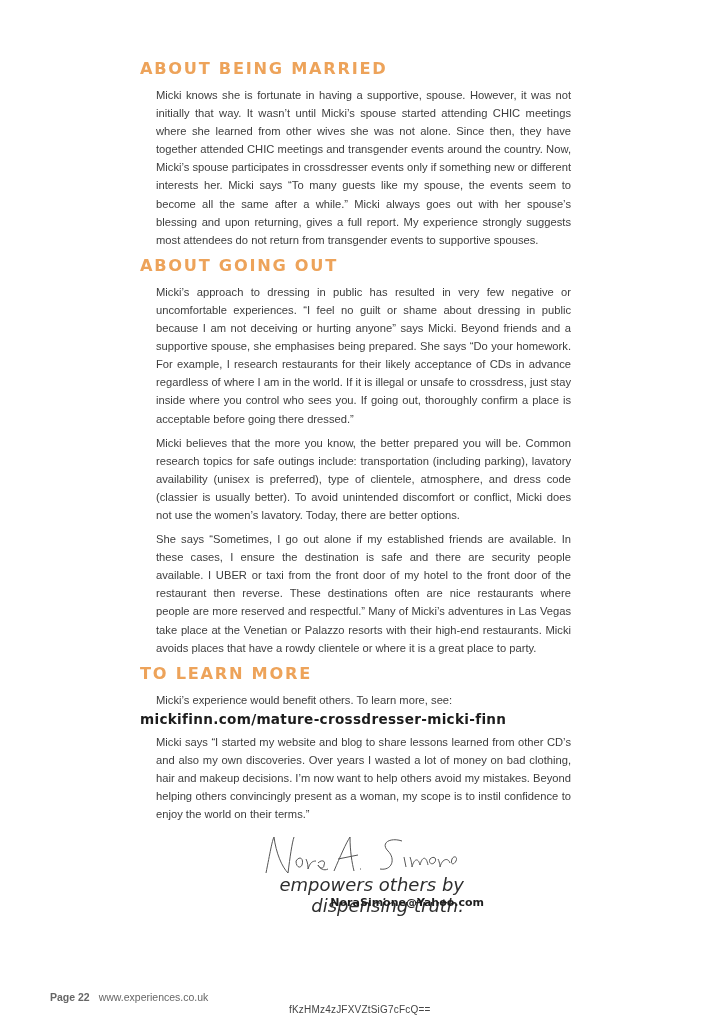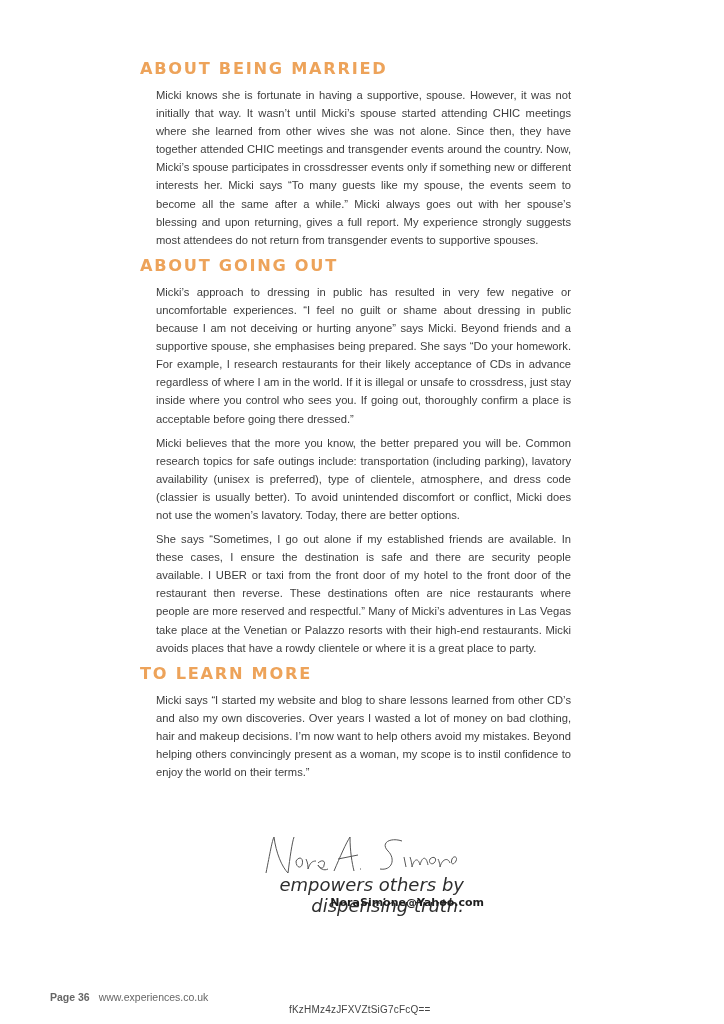--- a/index.html
+++ b/index.html
@@ -23,30 +23,32 @@
 <div class="content">
   <h2 class="heading">About Being Married</h2>
   <p class="para">Micki knows she is fortunate in having a supportive, spouse. However, it was not initially that way. It wasn’t until Micki’s spouse started attending CHIC meetings where she learned from other wives she was not alone. Since then, they have together attended CHIC meetings and transgender events around the country. Now, Micki’s spouse participates in crossdresser events only if something new or different interests her. Micki says “To many guests like my spouse, the events seem to become all the same after a while.”  Micki always goes out with her spouse’s blessing and upon returning, gives a full report. My experience strongly suggests most attendees do not return from transgender events to supportive spouses.</p>
 
   <h2 class="heading sec2">About Going Out</h2>
   <p class="para">Micki’s approach to dressing in public has resulted in very few negative or uncomfortable experiences. “I feel no guilt or shame about dressing in public because I am not deceiving or hurting anyone” says Micki.  Beyond friends and a supportive spouse, she emphasises being prepared. She says “Do your homework. For example, I research restaurants for their likely acceptance of CDs in advance regardless of where I am in the world. If it is illegal or unsafe to crossdress, just stay inside where you control who sees you. If going out, thoroughly confirm a place is acceptable before going there dressed.”</p>
   <p class="para">Micki believes that the more you know, the better prepared you will be. Common research topics for safe outings include: transportation (including parking), lavatory availability (unisex is preferred), type of clientele, atmosphere, and dress code (classier is usually better). To avoid unintended discomfort or conflict, Micki does not use the women’s lavatory. Today, there are better options.</p>
   <p class="para">She says “Sometimes, I go out alone if my established friends are available. In these cases, I ensure the destination is safe and there are security people available. I UBER or taxi from the front door of my hotel to the front door of the restaurant then reverse. These destinations often are nice restaurants where people are more reserved and respectful.” Many of Micki’s adventures in Las Vegas take place at the Venetian or Palazzo resorts with their high-end restaurants. Micki avoids places that have a rowdy clientele or where it is a great place to party.</p>
 
   <h2 class="heading sec3">To Learn More</h2>
+  <p class="para" style="margin-bottom:2px;">Micki’s experience would benefit others. To learn more, see:</p>
+  <div class="link">mickifinn.com/mature-crossdresser-micki-finn</div>
   <p class="para">Micki says “I started my website and blog to share lessons learned from other CD’s and also my own discoveries. Over years I wasted a lot of money on bad clothing, hair and makeup decisions. I’m now want to help others avoid my mistakes. Beyond helping others convincingly present as a woman, my scope is to instil confidence to enjoy the world on their terms.”</p>
 </div>
 
 <svg class="signature" viewBox="0 0 200 44">
   <path d="M4 40 C 8 20, 10 8, 12 4 C 14 20, 20 34, 26 40 C 28 24, 30 10, 32 4" fill="none" stroke="#555" stroke-width="1"></path>
   <path d="M34 28 c 4 -6 8 -2 6 4 c -2 4 -6 2 -6 -4 M 44 26 c 2 4 2 8 2 10 c 2 -6 4 -8 8 -8 M 56 30 c 4 -4 8 -2 6 2 c 0 4 -4 4 -6 0 c 2 4 6 6 10 4" fill="none" stroke="#555" stroke-width="1"></path>
   <path d="M72 38 C 78 24, 84 10, 88 4 C 88 18, 90 30, 92 38 M 76 26 L 96 22 M 98 36 l 1 0" fill="none" stroke="#555" stroke-width="1"></path>
   <path d="M140 8 C 128 4, 118 10, 126 18 C 134 26, 130 38, 118 36 M 142 24 l 2 10 M 148 24 c 2 6 2 10 2 10 c 2 -8 6 -10 8 -2 c 2 -8 6 -10 8 0 M 168 26 c 4 -4 8 0 4 4 c -2 2 -6 0 -4 -4 M 176 26 c 2 4 2 8 2 8 c 2 -8 8 -10 10 -4 M 190 26 c 2 -4 6 -2 4 2 c -2 4 -6 4 -4 -2" fill="none" stroke="#555" stroke-width="1"></path>
 </svg>
 <div class="tagline">empowers others by dispensing truth.</div>
 <div class="email">NoraSimone@Yahoo.com</div>
 
 <div class="footer">
-  <span class="pg">Page 36</span>
+  <span class="pg">Page 22</span>
   <span>www.experiences.co.uk</span>
 </div>
 
 <div class="watermark">fKzHMz4zJFXVZtSiG7cFcQ==</div>
 
 </body></html>

